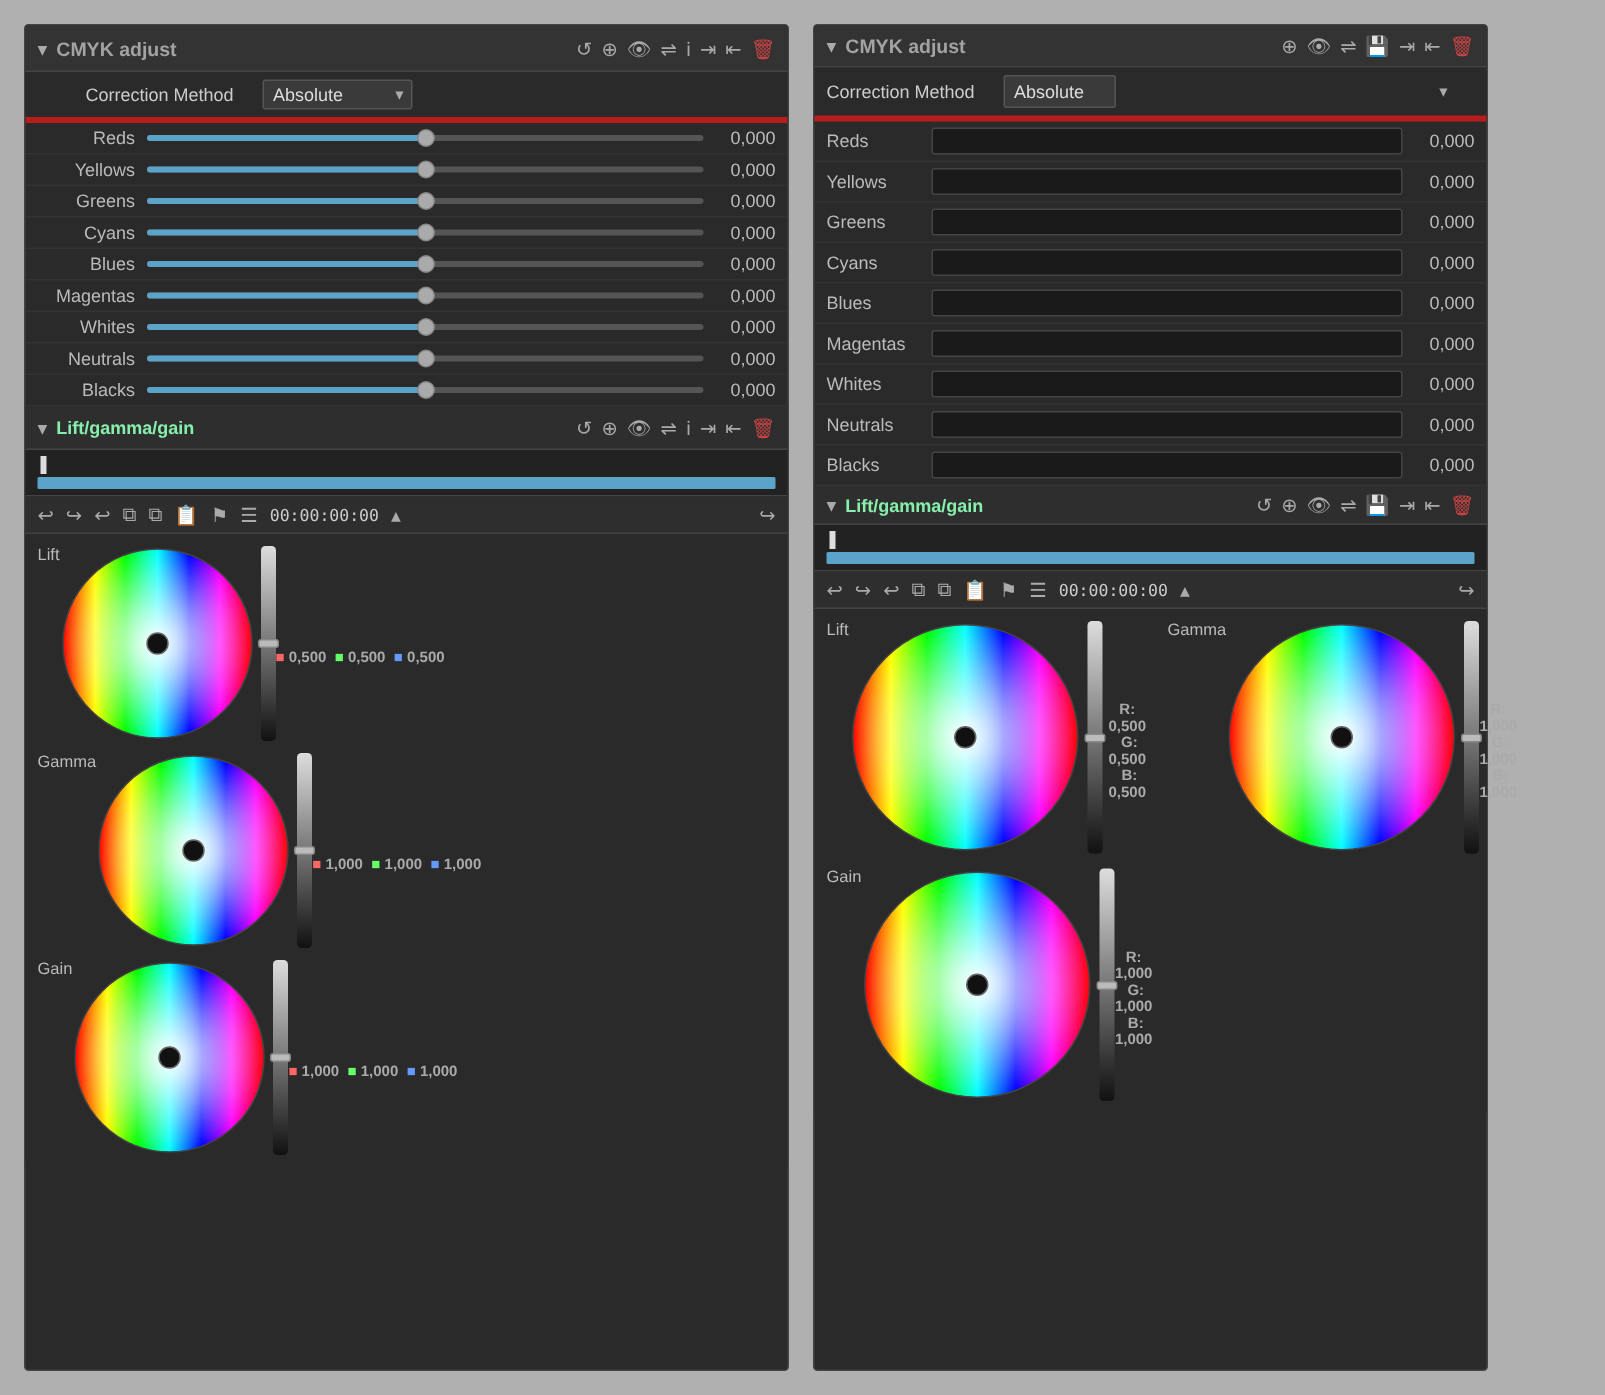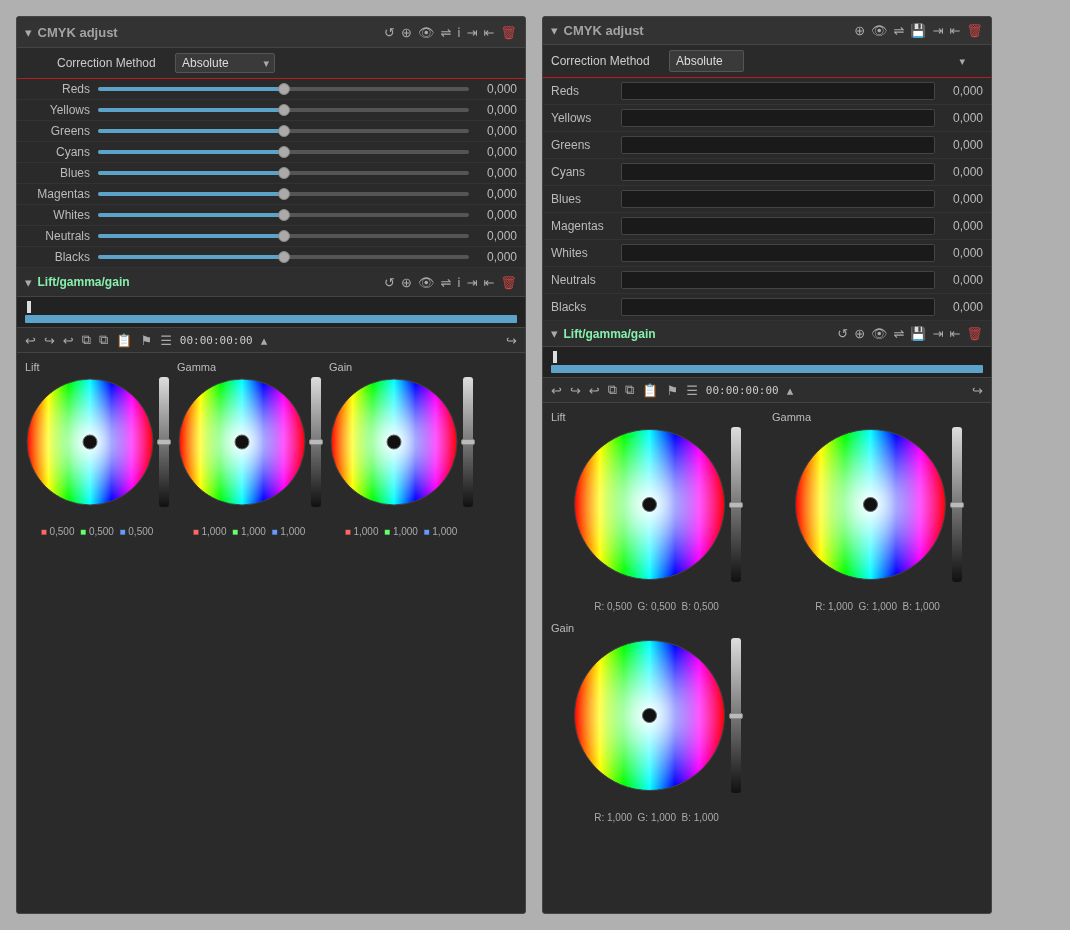--- a/index.html
+++ b/index.html
@@ -45,21 +45,21 @@
       cursor: pointer;
     }
 
     .header-icon.red { color: #cc4444; }
 
     .correction-method-row {
       display: flex;
       align-items: center;
       padding: 5px 20px 5px 40px;
       background: #2a2a2a;
-      border-bottom: 1px solid #b91c1c;
+      border-bottom: 4px solid #b91c1c;
     }
 
     .correction-label {
       color: #ccc;
       font-size: 12px;
       margin-right: 8px;
       min-width: 110px;
     }
 
     .select-box {
@@ -205,21 +205,21 @@
     }
 
     .wheels-container {
       display: flex;
       gap: 8px;
       flex-wrap: wrap;
     }
 
     .wheel-group {
       display: flex;
-      flex-direction: column;
+      flex-direction: row;
       align-items: center;
     }
 
     .wheel-label {
       font-size: 11px;
       color: #bbb;
       margin-bottom: 4px;
       align-self: flex-start;
     }
 
@@ -255,20 +255,21 @@
       background: #bbb;
       border-radius: 2px;
       border: 1px solid #888;
     }
 
     .wheel-values {
       font-size: 10px;
       color: #aaa;
       margin-top: 19px;
       text-align: center;
+      font-weight: bold;
     }
 
     .gain-single {
       grid-column: 1;
     }
 
     .cmyk-row {
       display: flex;
       align-items: center;
       padding: 4px 8px;

